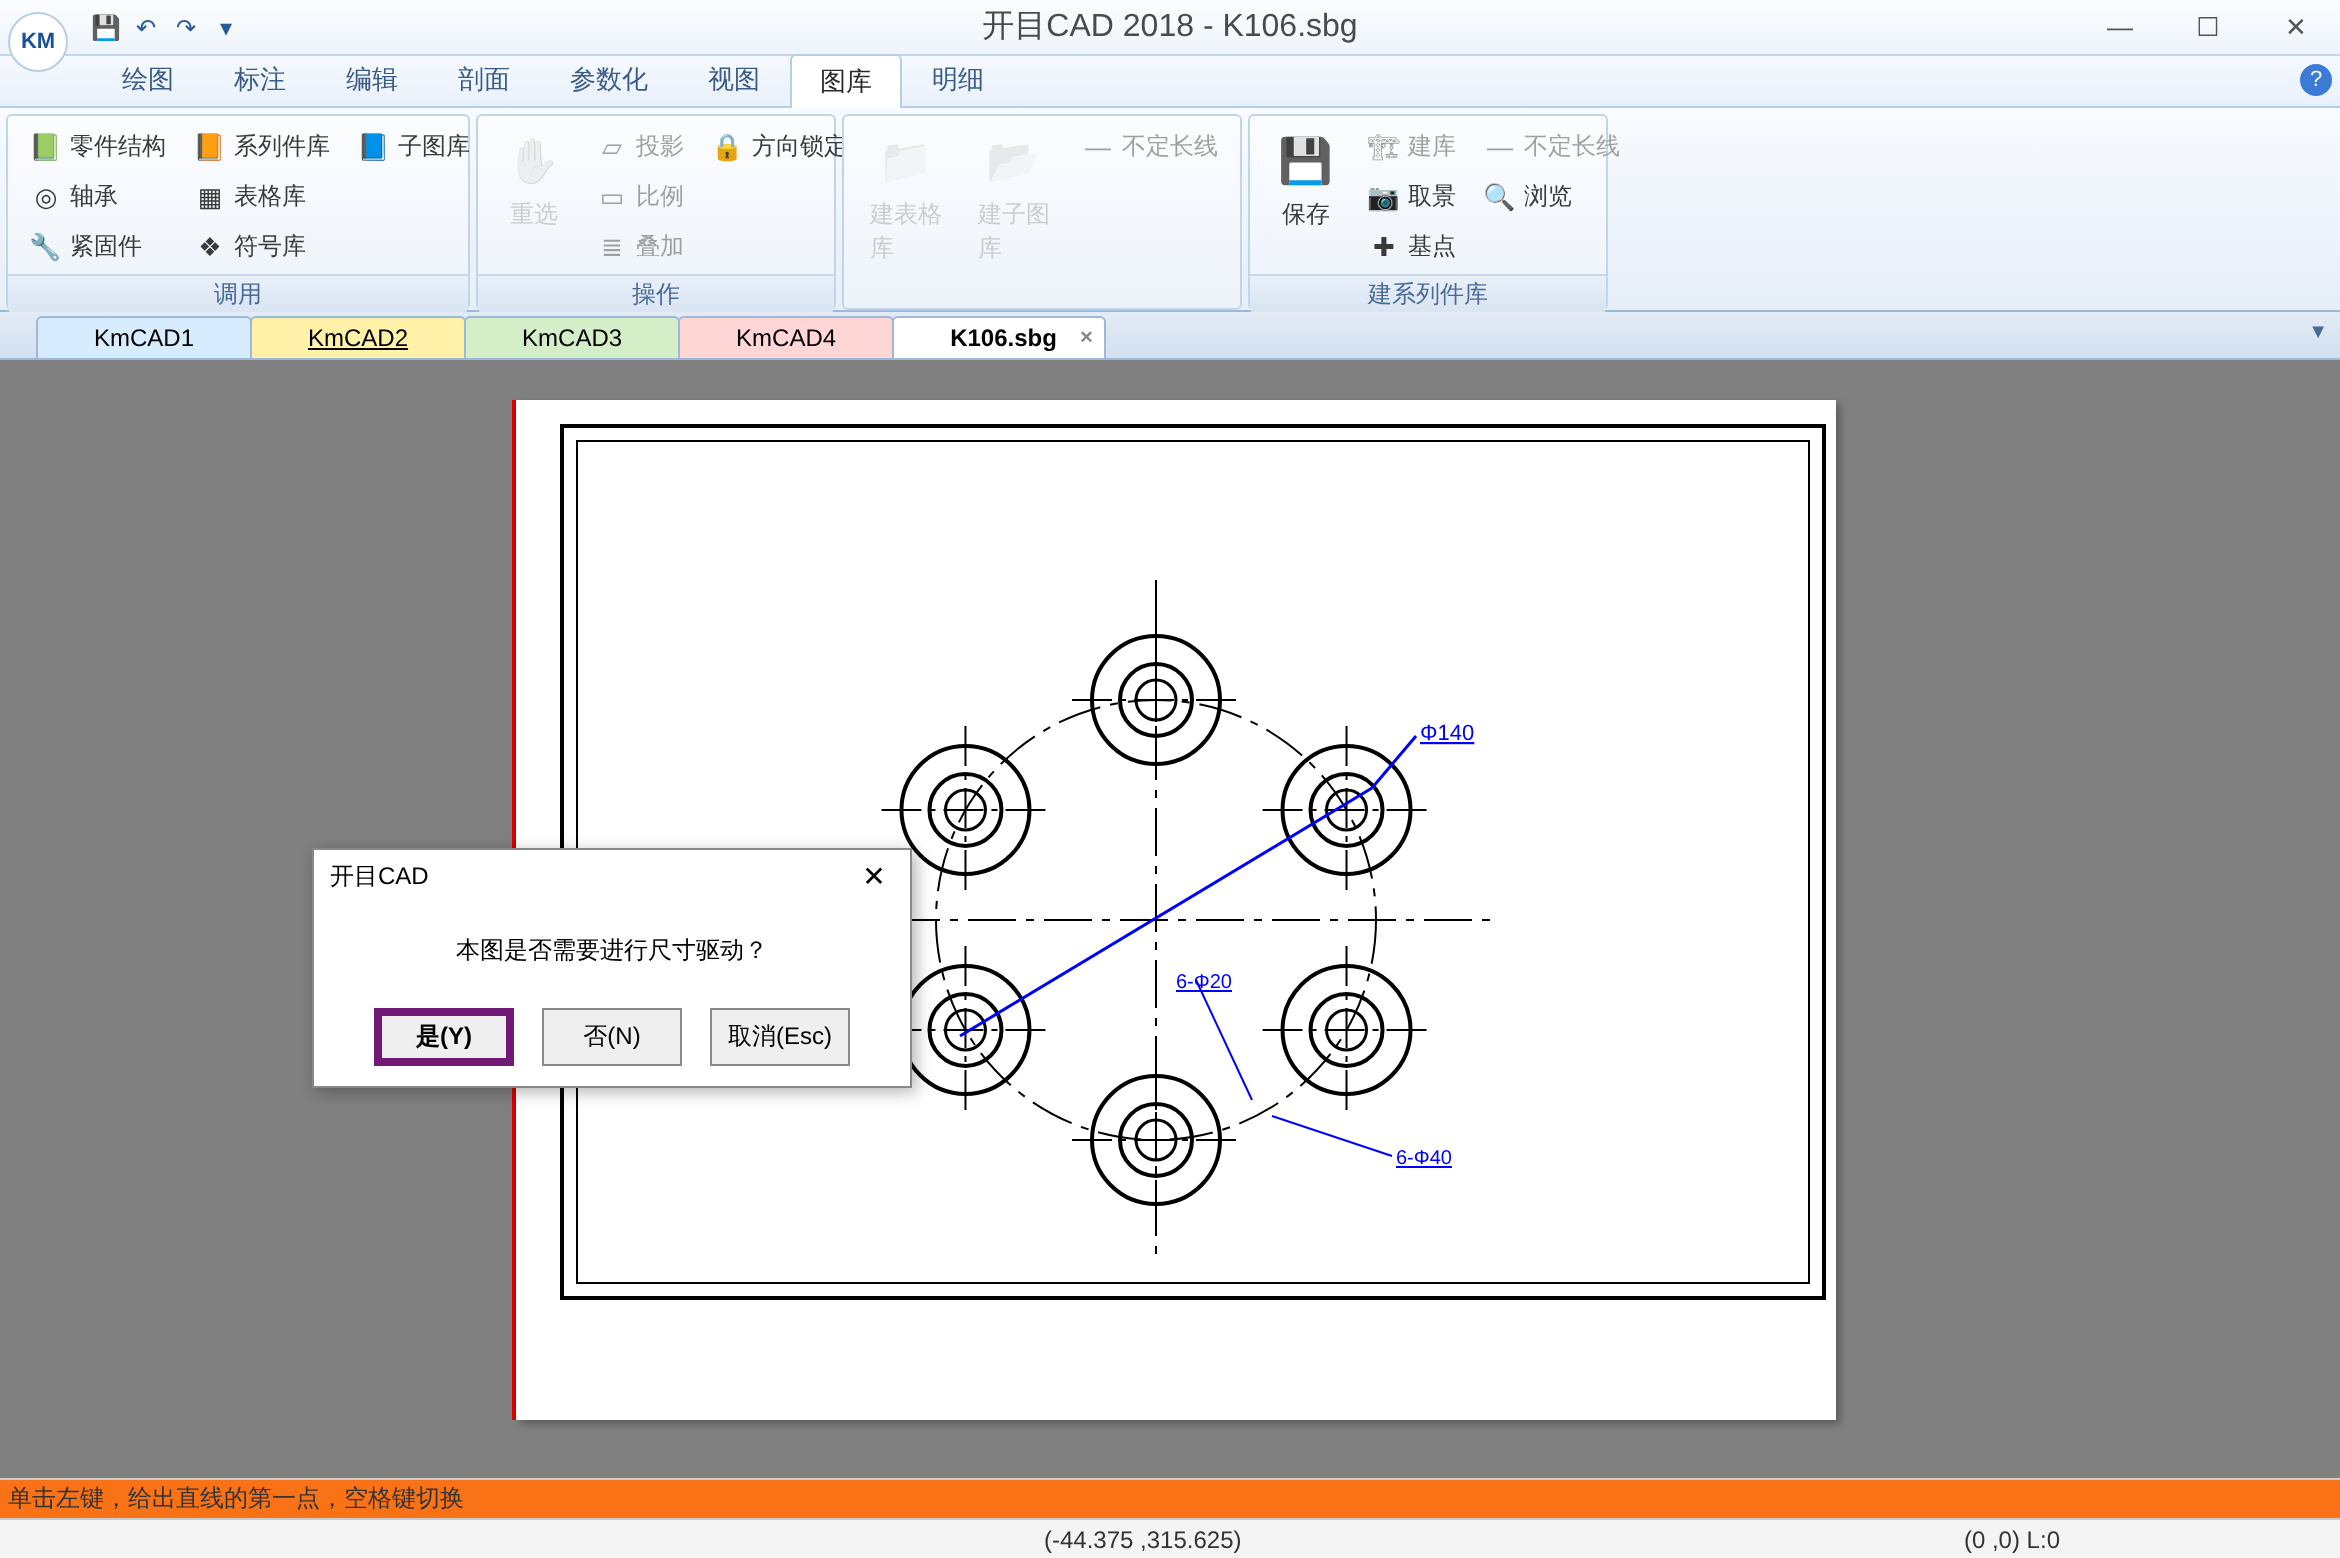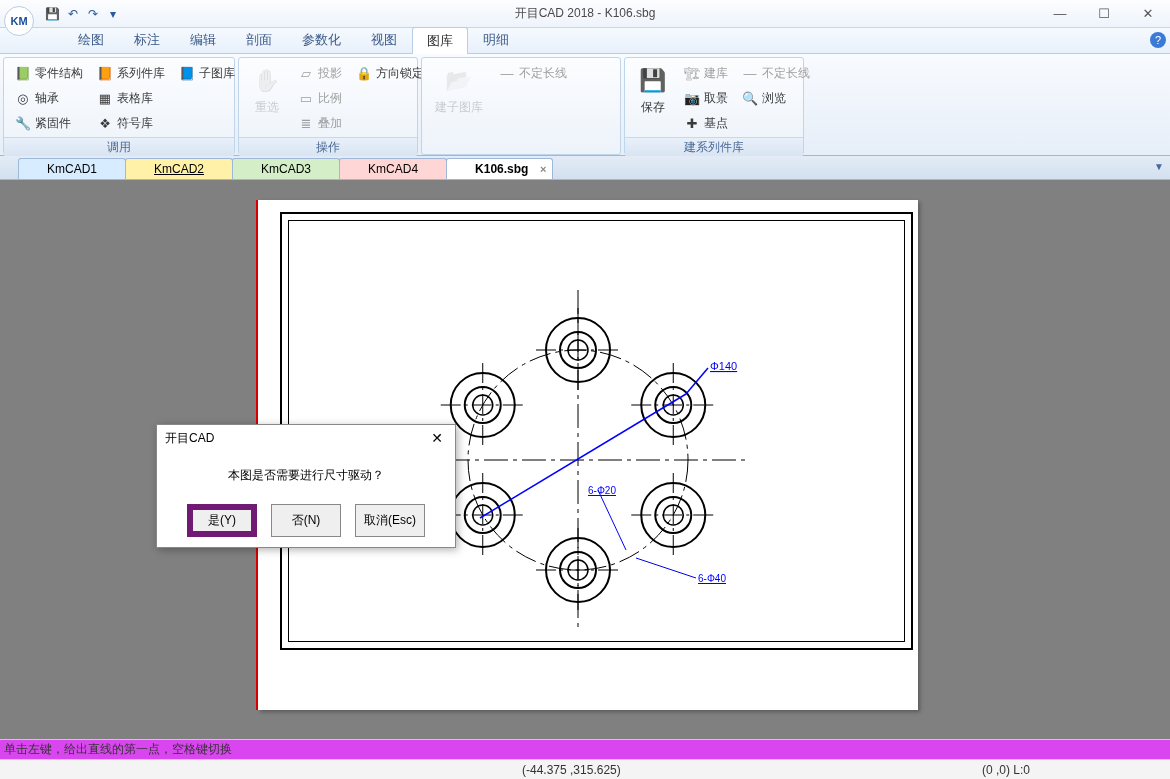--- a/index.html
+++ b/index.html
@@ -2,25 +2,25 @@
 <html><head>
 <meta charset="utf-8">
 <style>
 * { box-sizing: border-box; margin: 0; padding: 0; font-family: "Microsoft YaHei", Tahoma, sans-serif; }
 html, body { width: 1170px; height: 779px; overflow: hidden; background: #fff; }
 
 .titlebar { height: 28px; background: linear-gradient(#fcfdff,#eef4fb); border-bottom: 1px solid #c6d6ea; display: flex; align-items: center; position: relative; }
 .titlebar .appicon { width: 30px; height: 30px; background: #fff; border: 1px solid #b8cde6; border-radius: 50%; margin: 2px 4px 0 4px; display:flex; align-items:center; justify-content:center; font-size:11px; font-weight:bold; color:#1a4f9a; position:relative; top:6px; z-index:5;}
 .titlebar .qat { display:flex; gap:2px; margin-left:6px; }
 .titlebar .qat .qbtn { width:18px; height:18px; display:flex; align-items:center; justify-content:center; border:1px solid transparent; border-radius:2px; font-size:12px; color:#2a5a9a; cursor:pointer;}
-.titlebar .title { position:absolute; left:0; right:0; text-align:center; font-size:12px; color:#4a4a4a; pointer-events:none;}
+.titlebar .title { position:absolute; left:0; right:0; text-align:center; font-size:16px; color:#4a4a4a; pointer-events:none;}
 .titlebar .winbtns { margin-left:auto; display:flex; }
 .titlebar .winbtns div { width:44px; height:28px; display:flex; align-items:center; justify-content:center; font-size:13px; color:#555;}
 
-.menubar { height:26px; background:linear-gradient(#f6faff,#e8f0fa); display:flex; align-items:flex-end; padding-left:63px; border-bottom:1px solid #b8cde6; position:relative;}
+.menubar { height:26px; background:linear-gradient(#f6faff,#e8f0fa); display:flex; align-items:flex-end; padding-left:46px; border-bottom:1px solid #b8cde6; position:relative;}
 .menubar .mtab { padding:4px 14px; font-size:13px; color:#3a5a88; cursor:pointer; border:1px solid transparent; border-bottom:none; border-radius:3px 3px 0 0;}
 .menubar .mtab.active { background:#fff; border-color:#b8cde6; color:#2a2a2a; position:relative; top:1px;}
 .menubar .help { position:absolute; right:4px; top:4px; width:16px; height:16px; background:#3b7bd6; color:#fff; border-radius:50%; font-size:11px; display:flex; align-items:center; justify-content:center;}
 
 .ribbon { height:102px; background:linear-gradient(#f8fbff,#e6eef8); border-bottom:1px solid #9db8d8; display:flex; padding:3px 3px 0 3px; gap:3px;}
 .ribbon .group { background:linear-gradient(#fcfdff,#edf3fa); border:1px solid #c0d4ea; border-radius:3px; display:flex; flex-direction:column; }
 .ribbon .group .gbody { flex:1; display:flex; padding:4px 6px 2px 6px; gap:4px; align-items:flex-start;}
 .ribbon .group .glabel { text-align:center; font-size:12px; color:#4a6a96; background:linear-gradient(#e8f0fa,#d8e4f2); border-top:1px solid #c8d8ea; border-radius:0 0 3px 3px; padding:1px 0;}
 .rbtn-sm { display:flex; align-items:center; gap:4px; padding:2px 4px; font-size:12px; color:#3a3a3a; border:1px solid transparent; border-radius:2px; cursor:pointer; white-space:nowrap;}
 .rbtn-sm.disabled{color:#a0a0a0; cursor:default;}
@@ -47,23 +47,23 @@
 .paper .frame-inner{position:absolute; left:6px; top:6px; right:6px; bottom:6px; border:1px solid #000;}
 .ruler-mark-v{position:absolute; left:256px; top:20px; width:2px; height:510px; background:#d00;}
 .ruler-mark-h{position:absolute; left:258px; top:528px; width:660px; height:2px; background:#d00;}
 
 .dialog { position:absolute; left:156px; top:244px; width:300px; background:#fff; border:1px solid #888; box-shadow:2px 2px 8px rgba(0,0,0,.3); z-index:100;}
 .dialog .dtitle{height:26px; background:#fff; display:flex; align-items:center; padding:0 8px; font-size:12px;}
 .dialog .dtitle .dclose{margin-left:auto; width:20px; height:20px; display:flex; align-items:center; justify-content:center; font-size:14px; cursor:pointer;}
 .dialog .dbody{padding:16px 10px 10px 10px; text-align:center; font-size:12px;}
 .dialog .dbtns{display:flex; justify-content:center; gap:14px; margin-top:20px;}
 .dialog .dbtns button{min-width:70px; padding:3px 8px; font-size:12px; background:#efefef; border:1px solid #888; cursor:pointer;}
-.dialog .dbtns button.focus{border:6px solid #701a75; padding:2px 7px;}
-
-.cmdbar{height:20px; background:#d946ef; border-top:1px solid #ccc; font-size:12px; color:#333; display:flex; align-items:center; padding:4px 4px;}
+.dialog .dbtns button.focus{border:4px solid #701a75; padding:2px 7px;font-weight:bold;}
+
+.cmdbar{height:20px; background:#f97316; border-top:1px solid #ccc; font-size:12px; color:#333; display:flex; align-items:center; padding:4px 4px;}
 .statusbar{height:20px; background:#f4f4f4; border-top:1px solid #ccc; font-size:12px; color:#333; display:flex; align-items:center;}
 .statusbar .coord{margin-left:522px;}
 .statusbar .ortho{margin-left:auto; margin-right:140px;}
 
 svg.drawing{position:absolute; left:0; top:0;}
 </style>
 </head>
 <body>
 
 <div class="titlebar">
@@ -161,20 +161,24 @@
             <span class="smicon">≣</span>
             <span>叠加</span>
           </div>
       </div>
     </div>
     <div class="glabel">操作</div>
   </div>
 
   <div class="group" style="width:200px">
     <div class="gbody">
+      <div class="rbtn-big disabled">
+          <div class="bigicon">📁</div>
+          <span>建表格库</span>
+        </div>
       <div class="rbtn-big disabled">
           <div class="bigicon">📂</div>
           <span>建子图库</span>
         </div>
       <div class="col">
         <div class="rbtn-sm disabled">
             <span class="smicon">—</span>
             <span>不定长线</span>
           </div>
       </div>

